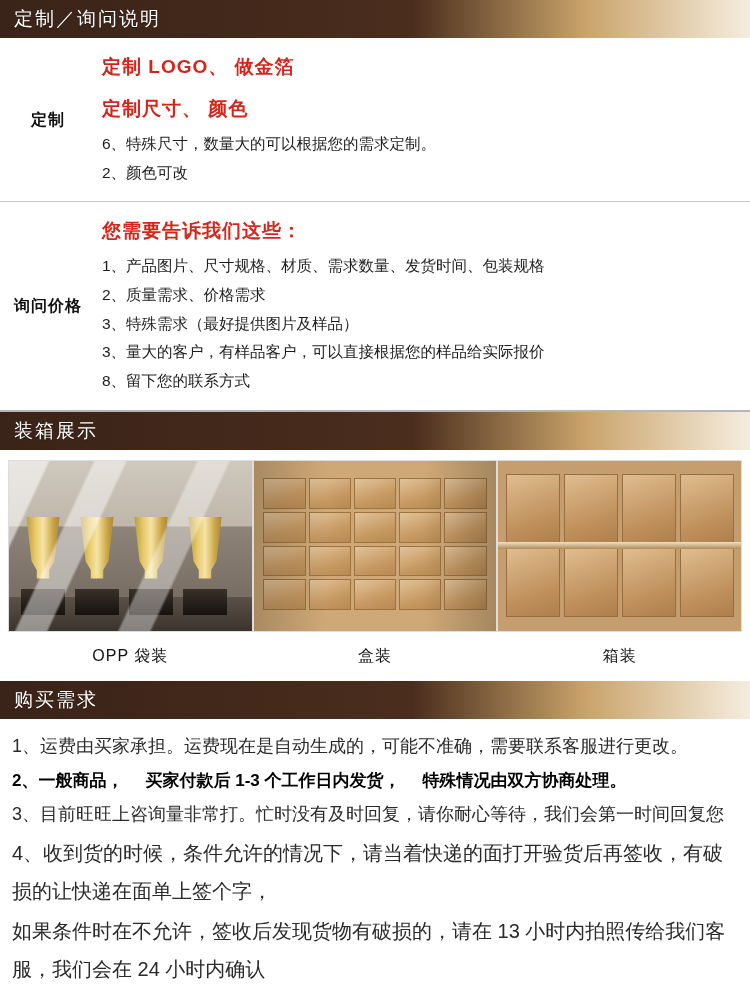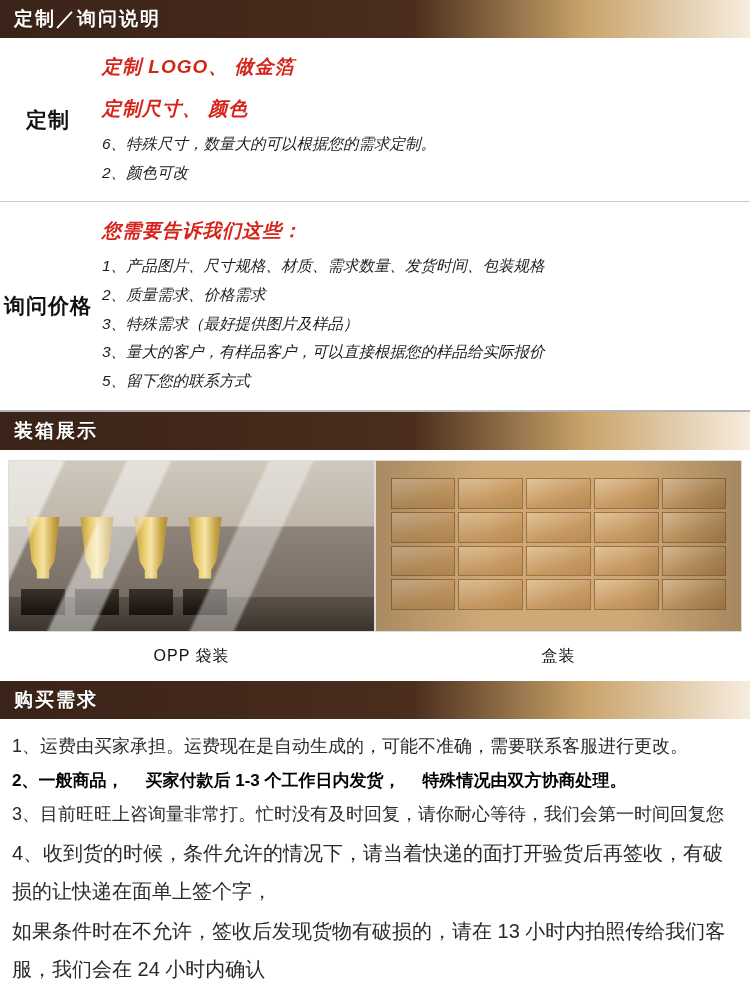--- a/index.html
+++ b/index.html
@@ -22,21 +22,21 @@
   .banner {
     position: relative;
     height: 38px;
     background: linear-gradient(to right, #3a2318 0%, #4a2d1d 55%, #c9a36a 78%, #f6eddf 100%);
     display: flex;
     align-items: center;
   }
   .banner .banner-title {
     color: #ffffff;
     font-size: 19px;
-    font-weight: bold;
+    font-weight: normal;
     letter-spacing: 2px;
     padding-left: 14px;
     text-shadow: 0 1px 1px rgba(0,0,0,.4);
   }
   .banner.top {
     margin-bottom: 0;
   }
 
   
   .cust-wrap {
@@ -49,30 +49,29 @@
   .cust-row + .cust-row {
     border-top: 1px solid #c8c8c8;
   }
   .vlabel {
     width: 96px;
     min-width: 96px;
     display: flex;
     flex-direction: column;
     align-items: center;
     justify-content: center;
-    font-size: 21px;
+    font-size: 16px;
     font-weight: bold;
     color: #111;
     line-height: 1.35;
     letter-spacing: 1px;
   }
   .cust-body {
     flex: 1;
     padding: 12px 10px 14px 6px;
-    font-style: italic;
   }
   .red-head {
     color: #d6241a;
     font-size: 19px;
     font-weight: bold;
     margin: 4px 0 8px 0;
     letter-spacing: 1px;
   }
   .red-head.second {
     margin-top: 16px;
@@ -260,21 +259,21 @@
 
     <div class="cust-row">
       <div class="vlabel">询问价格</div>
       <div class="cust-body">
         <div class="red-head">您需要告诉我们这些：</div>
         <ul class="plainlist">
           <li>1、产品图片、尺寸规格、材质、需求数量、发货时间、包装规格</li>
           <li>2、质量需求、价格需求</li>
           <li>3、特殊需求（最好提供图片及样品）</li>
           <li>3、量大的客户，有样品客户，可以直接根据您的样品给实际报价</li>
-          <li>5、留下您的联系方式</li>
+          <li>8、留下您的联系方式</li>
         </ul>
       </div>
     </div>
 
   </div>
 
   <div class="banner">
     <div class="banner-title">装箱展示</div>
   </div>
 
@@ -326,20 +325,36 @@
             <div class="bx"></div>
             <div class="bx"></div>
             <div class="bx"></div>
             <div class="bx"></div>
         </div>
         <div class="shadow"></div>
       </div>
       <div class="pack-caption">盒装</div>
     </div>
 
+    <div class="pack-cell">
+      <div class="photo ph3">
+        <div class="bigwall">
+          <div class="bb"></div>
+            <div class="bb"></div>
+            <div class="bb"></div>
+            <div class="bb"></div>
+          <div class="bb"></div>
+            <div class="bb"></div>
+            <div class="bb"></div>
+            <div class="bb"></div>
+        </div>
+        <div class="strap"></div>
+      </div>
+      <div class="pack-caption">箱装</div>
+    </div>
 
   </div>
 
   <div class="banner">
     <div class="banner-title">购买需求</div>
   </div>
 
   <div class="buy-body">
     <div class="buy-line">1、运费由买家承担。运费现在是自动生成的，可能不准确，需要联系客服进行更改。</div>
 

